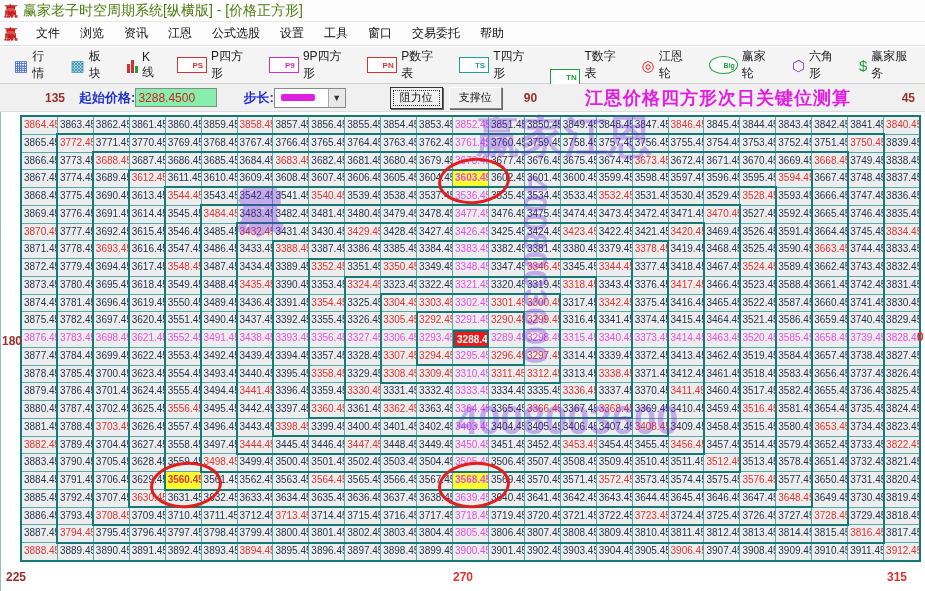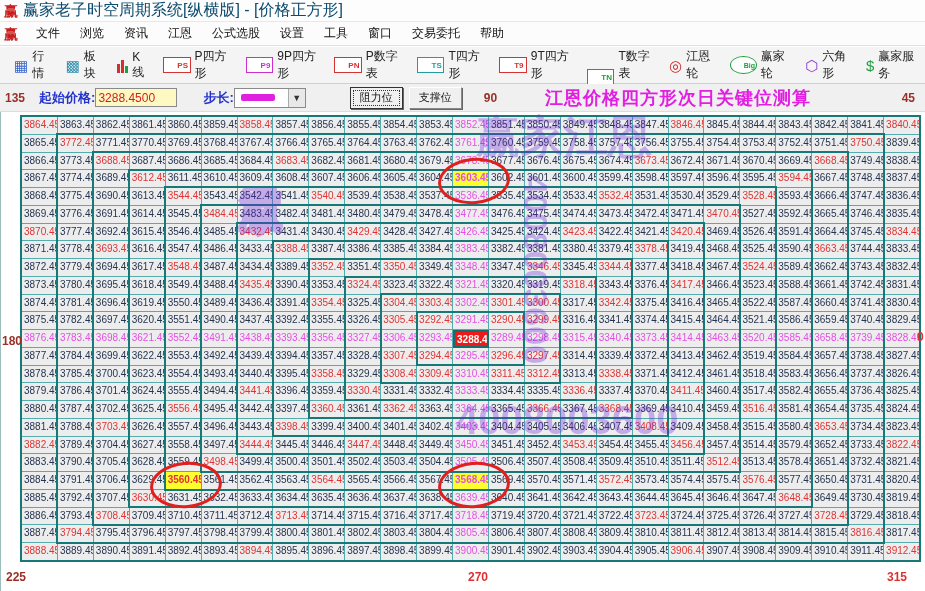--- a/index.html
+++ b/index.html
@@ -2,21 +2,21 @@
 <html><head>
 <meta charset="utf-8">
 <style>
   html,body{margin:0;padding:0;background:#fff;}
   .screen{position:relative;width:925px;height:591px;overflow:hidden;background:#fff;
     font-family:"Liberation Sans","DejaVu Sans",sans-serif;-webkit-font-smoothing:none;}
   
   .titlebar{position:absolute;left:0;top:0;width:100%;height:22px;background:#fdfdfd;
     display:flex;align-items:center;gap:5px;padding-left:4px;box-sizing:border-box;border-bottom:1px solid #e8e8e8;}
   .logo{color:#c81e1e;font-weight:bold;font-size:14px;line-height:14px;}
-  .titletext{font-size:16px;color:#0c4a6e;}
+  .titletext{font-size:14px;color:#4d7c0f;}
   
   .menubar{position:absolute;left:0;top:22px;width:100%;height:24px;background:#fcfcfc;
     display:flex;align-items:center;gap:0;border-bottom:1px solid #e0e0e0;padding-left:4px;box-sizing:border-box;}
   .menubar .logo{margin-right:8px;}
   .menu-item{font-size:12px;color:#111;padding:3px 10px;cursor:default;}
   
   .toolbar{position:absolute;left:0;top:46px;width:100%;height:38px;background:#f4f4f4;
     display:flex;align-items:center;border-bottom:1px solid #cfcfcf;border-top:1px solid #fff;
     padding-left:6px;box-sizing:border-box;}
   .tb-item{display:flex;align-items:center;gap:4px;padding:0 8px;font-size:12px;color:#222;height:100%;}
@@ -24,24 +24,24 @@
   .tb-badge{display:inline-flex;align-items:center;justify-content:center;width:17px;height:14px;
     font-size:8px;font-weight:bold;border:1px solid;background:#fff;letter-spacing:0;padding-left:12px;}
   .tb-badge.round{border-radius:50%;width:16px;height:16px;font-size:7px;}
   .candles{display:inline-flex;align-items:flex-end;gap:1px;height:15px;}
   .candles i{display:block;width:3px;background:#d03030;}
   .candles i:nth-child(1){height:9px;}
   .candles i:nth-child(2){height:13px;}
   .candles i:nth-child(3){height:7px;background:#1fa03f;}
   
   .controls{position:absolute;left:0;top:84px;width:100%;height:28px;background:#f0f0f0;
-    display:flex;align-items:center;box-sizing:border-box;border-bottom:1px solid #dcdcdc;}
+    display:flex;align-items:center;box-sizing:border-box;border-bottom:1px solid #dcdcdc;padding-left:40px;}
   .angle-inline{font-size:12px;color:#9a2f28;font-weight:bold;}
   .lab-blue{font-size:13px;color:#2333cc;font-weight:bold;}
-  .price-input{width:76px;height:17px;border:1px solid #8a8a8a;background:#fef9c3;color:#d42020;
+  .price-input{width:76px;height:17px;border:1px solid #8a8a8a;background:#86efac;color:#d42020;
     font-size:12px;font-family:"Liberation Sans",sans-serif;padding:0 2px;}
   .combo{display:flex;align-items:center;border:1px solid #8a8a8a;background:#fff;height:18px;width:70px;}
   .combo .swatch{width:34px;height:7px;background:#e020e0;margin-left:6px;border-radius:2px;}
   .combo .dd{margin-left:auto;width:16px;height:100%;background:#e8e8e8;border-left:1px solid #aaa;
     font-size:9px;display:flex;align-items:center;justify-content:center;color:#333;}
   .btn{height:22px;background:#f0f0f0;border:1px solid #888;border-top-color:#fff;border-left-color:#fff;
     box-shadow:1px 1px 0 #666;font-size:11px;color:#111;padding:0 9px;margin-left:6px;
     font-family:"Liberation Sans",sans-serif;}
   .btn.default{outline:1px dotted #333;outline-offset:-4px;border:1px solid #333;box-shadow:1px 1px 0 #666;}
   .heading{font-size:18px;font-weight:bold;color:#e11ee1;letter-spacing:1px;}
@@ -118,24 +118,20 @@
         <span class="tb-badge" style="color: rgb(204, 47, 204); border-color: rgb(204, 47, 204);">P9</span>
         <span>9P四方形</span>
       </span>
       <span class="tb-item">
         <span class="tb-badge" style="color: rgb(210, 52, 52); border-color: rgb(210, 52, 52);">PN</span>
         <span>P数字表</span>
       </span>
       <span class="tb-item">
         <span class="tb-badge" style="color: rgb(31, 158, 158); border-color: rgb(31, 158, 158);">TS</span>
         <span>T四方形</span>
-      </span>
-      <span class="tb-item">
-        <span class="tb-badge" style="color: rgb(210, 52, 52); border-color: rgb(210, 52, 52);">T9</span>
-        <span>9T四方形</span>
       </span>
       <span class="tb-item">
         <span class="tb-badge" style="color: rgb(31, 160, 63); border-color: rgb(31, 160, 63); margin-top: 24px;">TN</span>
         <span>T数字表</span>
       </span>
       <span class="tb-item">
         <span class="tb-glyph" style="color: rgb(204, 34, 34);">◎</span>
         <span>江恩轮</span>
       </span>
       <span class="tb-item">
@@ -815,17 +811,17 @@
           <div class="circle-mark" style="left: 417px; top: 345.72px;"></div>
         </div>
     <div class="watermark vert" style="left: 210px; top: 34px; font-size: 46px;">赢家江恩</div>
         <div class="watermark" style="left: 455px; top: -8px; font-size: 44px;">赢家江恩</div>
         <div class="watermark" style="left: 435px; top: 282px; font-size: 40px;">4008003600</div>
         <div class="watermark vert" style="left: 495px; top: 59px; font-size: 34px;">4008003600</div>
       </div>
     <span class="angle-label" style="left:1px;top:222px;">180</span>
     <span class="angle-label bright" style="left:916px;top:218px;">0</span>
     <span class="angle-label" style="left:5px;top:458px;">225</span>
-    <span class="angle-label bright" style="left:467px;top:458px;">270</span>
+    <span class="angle-label bright" style="left:452px;top:458px;">270</span>
     <span class="angle-label bright" style="left:886px;top:458px;">315</span>
   </div>
 
 </div>
 
 </body></html>

